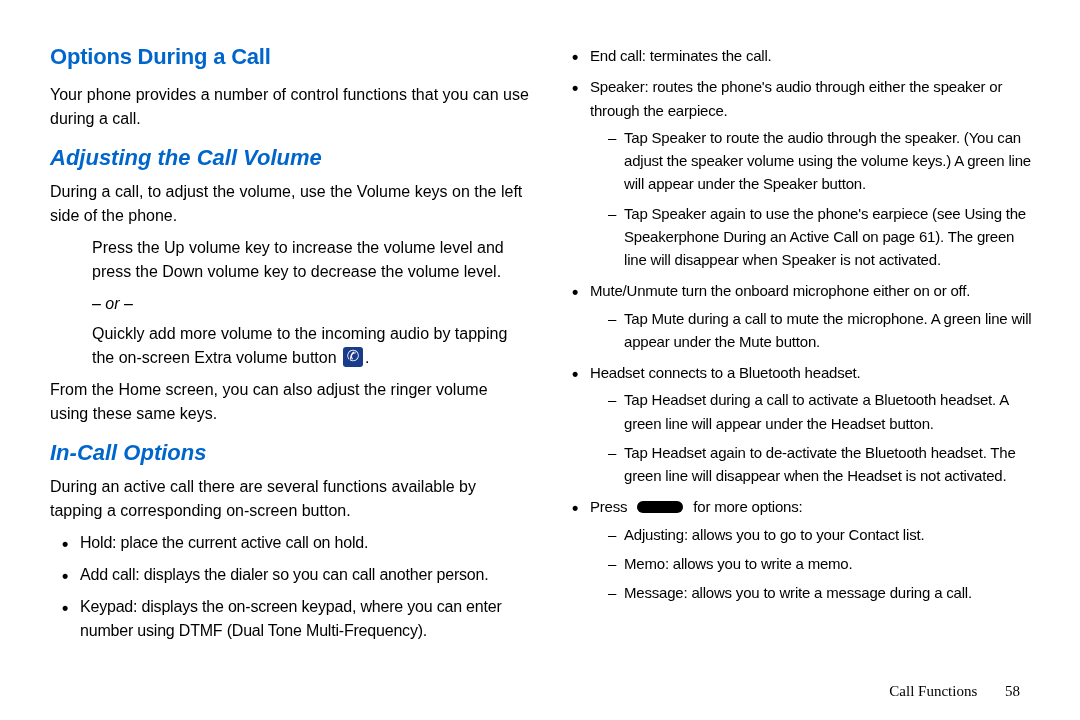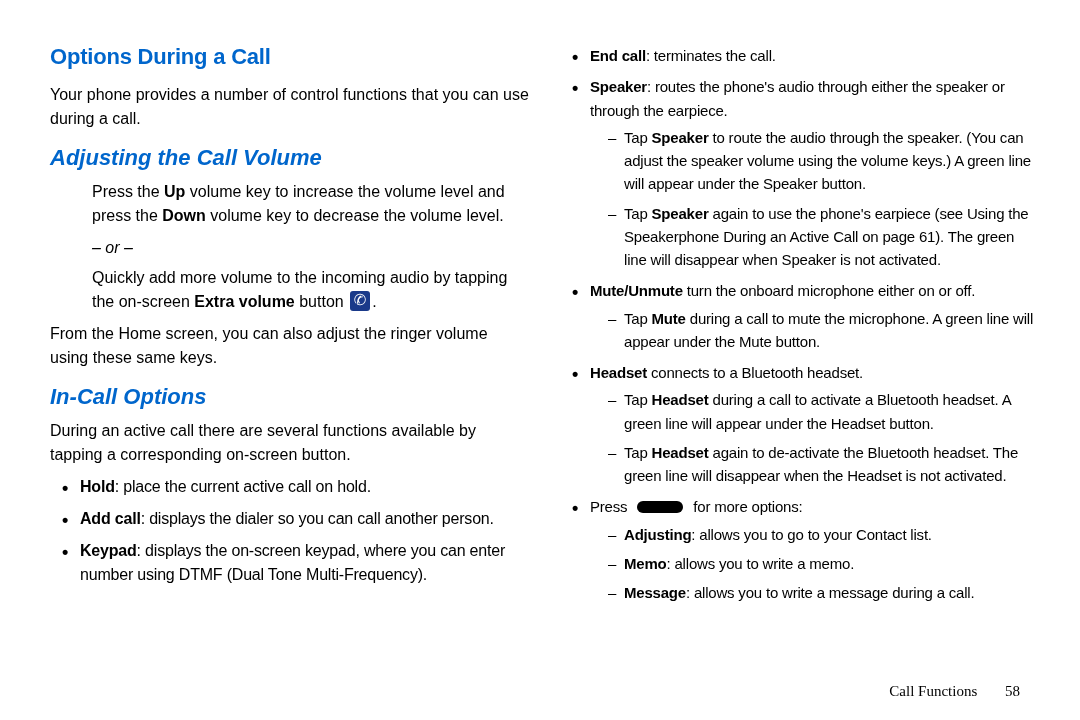--- a/index.html
+++ b/index.html
@@ -46,21 +46,21 @@
   ul.bullets > li { position: relative; padding-left: 12px; margin-bottom: 8px; }
   ul.bullets > li::before {
     content: "•"; position: absolute; left: -6px; top: 0;
     font-size: 18px; font-weight: 900;
   }
   ul.dashes { list-style: none; padding-left: 20px; margin-top: 4px; }
   ul.dashes > li { position: relative; padding-left: 14px; margin-bottom: 6px; }
   ul.dashes > li::before {
     content: "–"; position: absolute; left: -2px; top: 0;
   }
-  .b { font-weight: 700; }
+  .b { font-weight: 400; }
   .cond { font-stretch: condensed; letter-spacing: -0.2px; }
   .extra-icon {
     display: inline-block;
     width: 20px; height: 20px;
     background:#1a3a8a;
     border-radius: 3px;
     vertical-align: -4px;
     position: relative;
     margin: 0 2px;
   }
@@ -85,20 +85,23 @@
 </head>
 <body>
 
 <div class="page">
 
   <div class="col left">
     <h1>Options During a Call</h1>
     <p>Your phone provides a number of control functions that you can use during a call.</p>
 
     <h2>Adjusting the Call Volume</h2>
+    <p>
+      <span>During a call, to adjust the volume, use the </span><span class="b">Volume</span><span> keys on the left side of the phone.</span>
+    </p>
     <p class="indent1">
       <span>Press the </span><span class="b">Up</span><span> volume key to increase the volume level and press the </span><span class="b">Down</span><span> volume key to decrease the volume level.</span>
     </p>
     <p class="or">– or –</p>
     <p class="indent1">
       <span>Quickly add more volume to the incoming audio by tapping the on-screen </span><span class="b">Extra volume</span><span> button </span><span class="extra-icon"></span><span>.</span>
     </p>
     <p>From the Home screen, you can also adjust the ringer volume using these same keys.</p>
 
     <h2>In-Call Options</h2>

